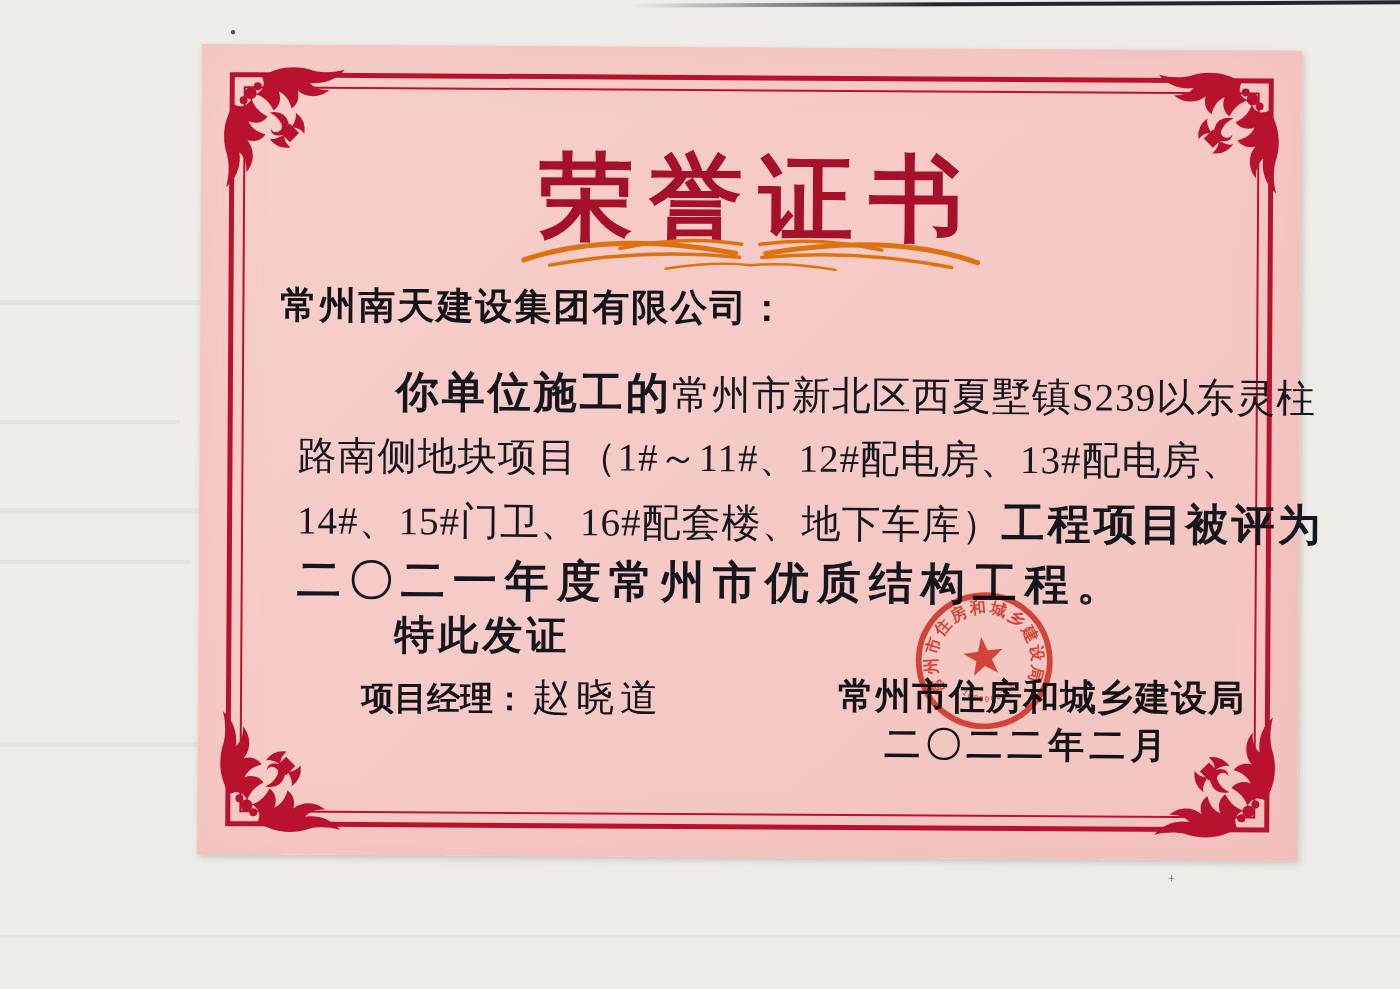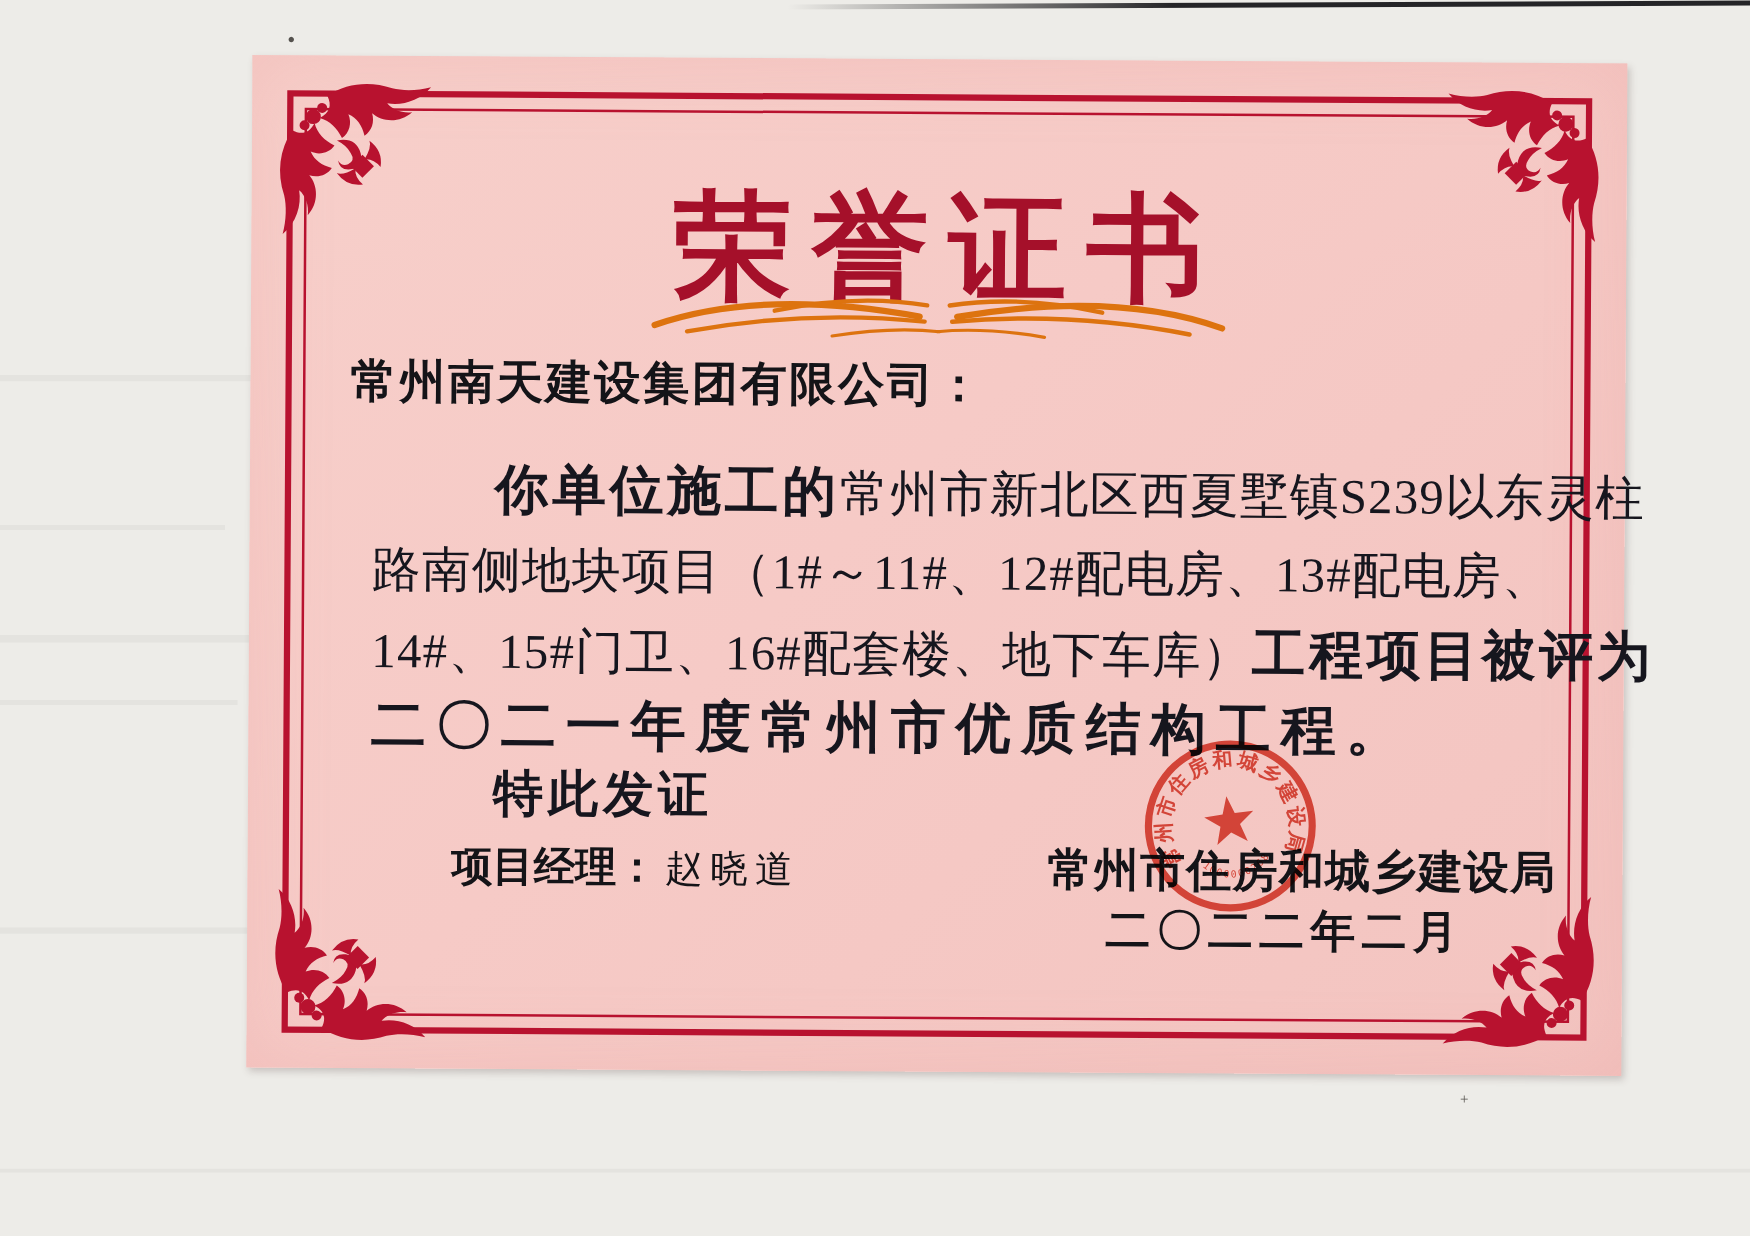--- a/index.html
+++ b/index.html
@@ -58,21 +58,21 @@
   .l2 { top:384px; }
   .l3 { top:446px; justify-content:space-between; }
   .l4 { top:506px; }
   .l4 .seg-template { letter-spacing:8px; font-size:44px; }
   .l5 { top:562px; }
   .l5 .seg-template { margin-left:98px; font-size:40px; letter-spacing:4px; }
 
   .manager { position:absolute; left:163px; top:626px; white-space:nowrap; color:#141418; }
   .manager .label { font-family:"Liberation Sans","DejaVu Sans",sans-serif;
     font-weight:bold; font-size:33px; }
-  .manager .name { font-size:30px; letter-spacing:6px; margin-left:6px; }
+  .manager .name { font-size:38px; letter-spacing:6px; margin-left:6px; }
   .issuer { position:absolute; left:640px; top:624px; width:380px; text-align:center;
     font-size:36px; font-weight:bold; color:#141418; letter-spacing:1px; white-space:nowrap; }
   .issue-date { position:absolute; left:640px; top:672px; width:380px; text-align:center;
     font-size:36px; font-weight:bold; color:#141418; letter-spacing:5px; white-space:nowrap; }
 
   .seal { position:absolute; left:708px; top:534px; width:156px; height:156px;
     mix-blend-mode:multiply; opacity:0.88; transform:rotate(-8deg); }
   .seal svg { width:100%; height:100%; display:block; }
 </style>
 </head>

